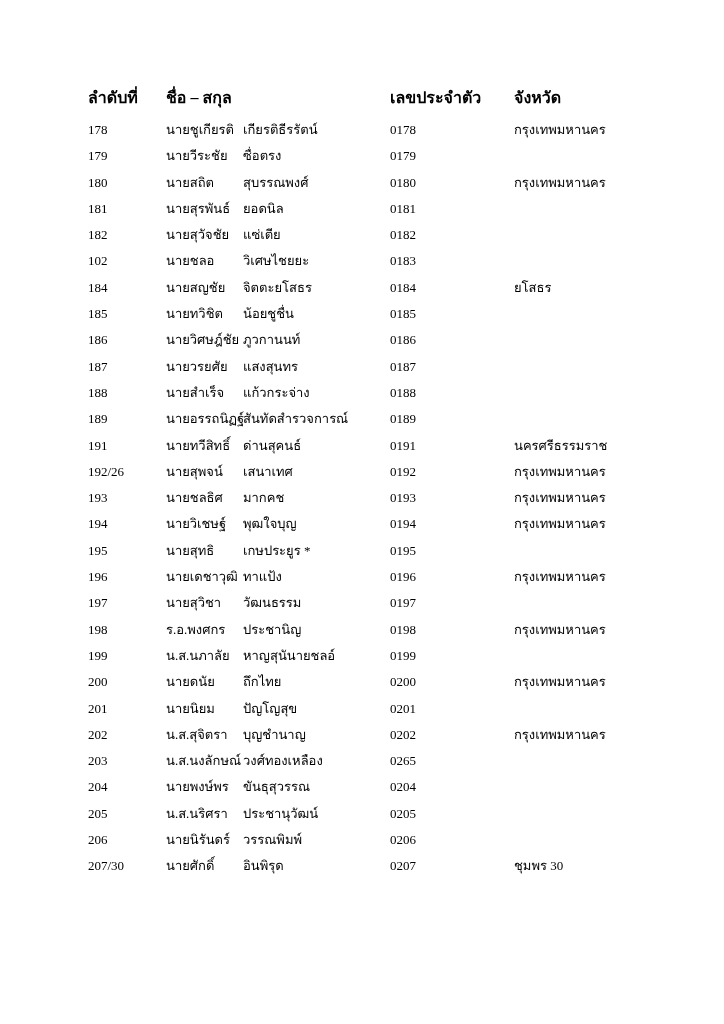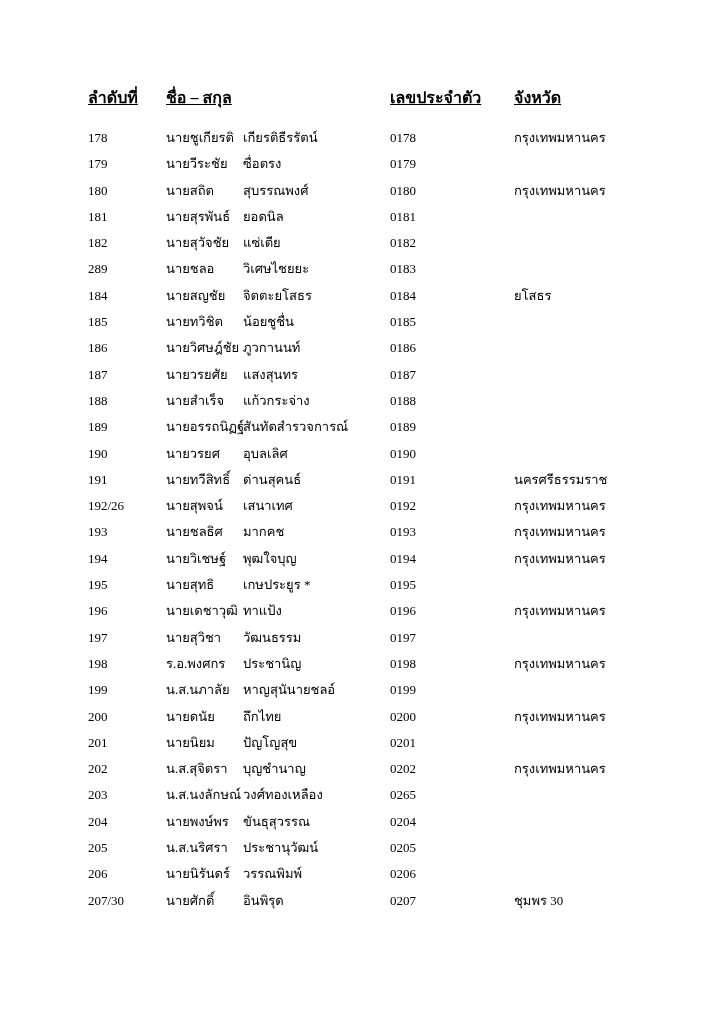--- a/index.html
+++ b/index.html
@@ -22,22 +22,21 @@
     top: 84px;
     width: 600px;
   }
   .hdr-row {
     display: grid;
     grid-template-columns: 78px 224px 124px 150px;
     height: 27px;
     align-items: center;
     font-size: 16px;
     font-weight: bold;
-    margin-bottom: 14px;
-    text-decoration: underline;
+    margin-bottom: 6px;
   }
   .data-rows .row {
     display: grid;
     grid-template-columns: 78px 77px 147px 124px 150px;
     height: 26.3px;
     align-items: center;
     font-size: 13px;
   }
   .cell {
     white-space: nowrap;
@@ -91,21 +90,21 @@
 
   <div class="row">
     <span class="cell">182</span>
     <span class="cell">นายสุวัจชัย</span>
     <span class="cell">แซ่เตีย</span>
     <span class="cell">0182</span>
     <span class="cell"></span>
   </div>
 
   <div class="row">
-    <span class="cell">289</span>
+    <span class="cell">102</span>
     <span class="cell">นายชลอ</span>
     <span class="cell">วิเศษไชยยะ</span>
     <span class="cell">0183</span>
     <span class="cell"></span>
   </div>
 
   <div class="row">
     <span class="cell">184</span>
     <span class="cell">นายสญชัย</span>
     <span class="cell">จิตตะยโสธร</span>
@@ -146,27 +145,20 @@
   </div>
 
   <div class="row">
     <span class="cell">189</span>
     <span class="cell">นายอรรถนิฏฐ์</span>
     <span class="cell">สันทัดสำรวจการณ์</span>
     <span class="cell">0189</span>
     <span class="cell"></span>
   </div>
 
-  <div class="row">
-    <span class="cell">190</span>
-    <span class="cell">นายวรยศ</span>
-    <span class="cell">อุบลเลิศ</span>
-    <span class="cell">0190</span>
-    <span class="cell"></span>
-  </div>
 
   <div class="row">
     <span class="cell">191</span>
     <span class="cell">นายทวีสิทธิ์</span>
     <span class="cell">ด่านสุคนธ์</span>
     <span class="cell">0191</span>
     <span class="cell">นครศรีธรรมราช</span>
   </div>
 
   <div class="row">

